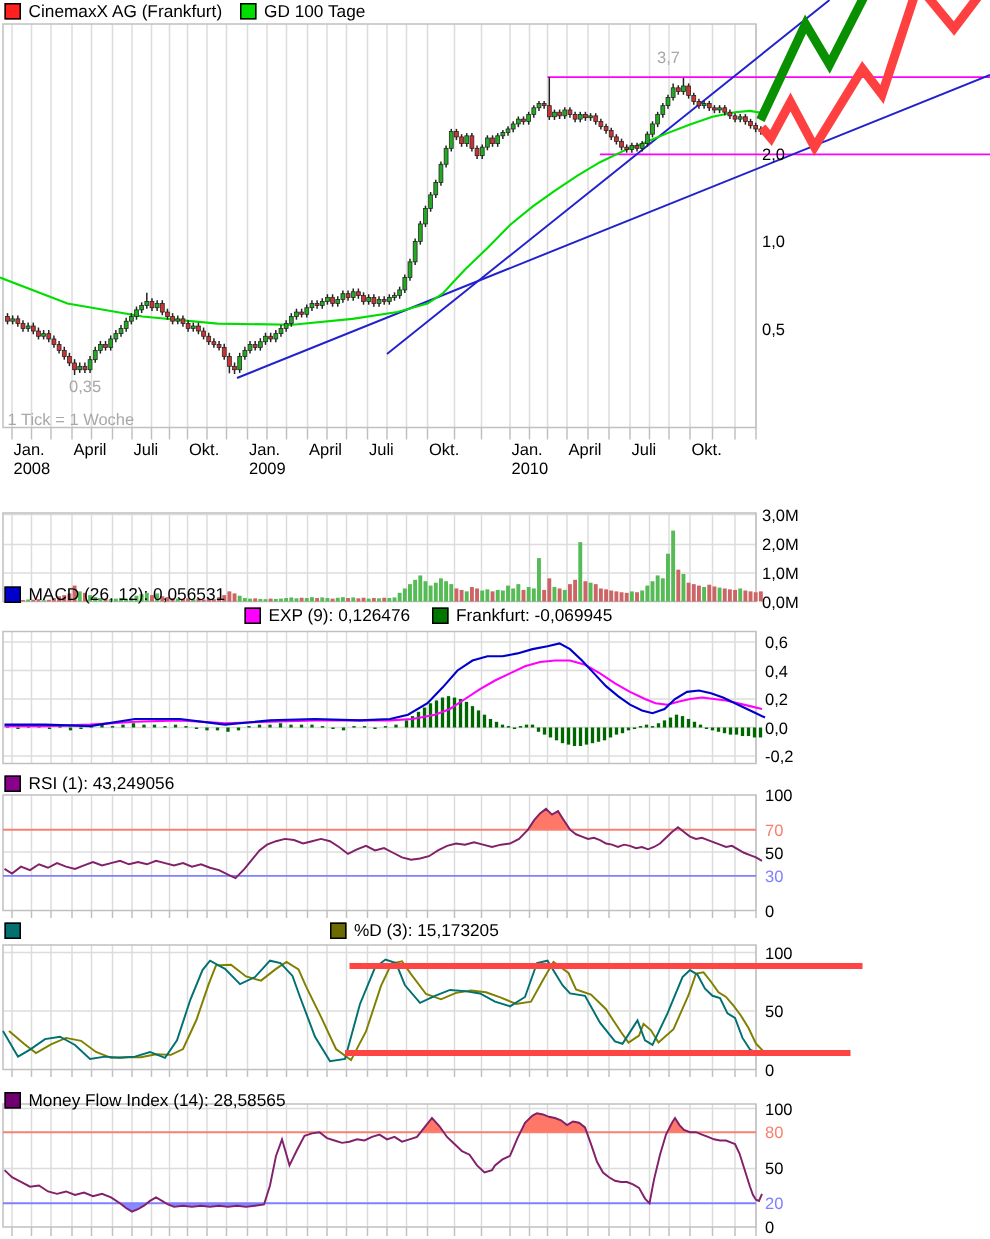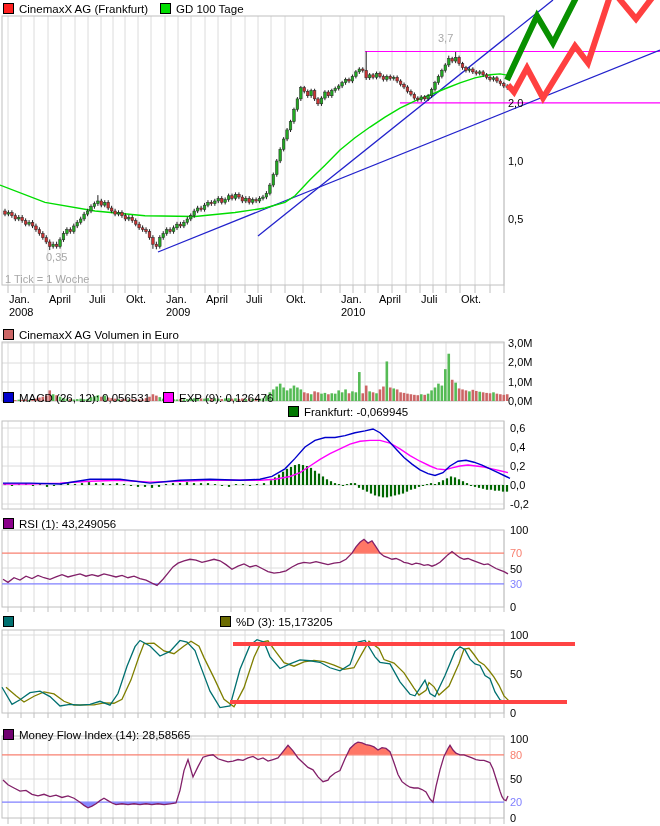--- a/index.html
+++ b/index.html
@@ -1,19 +1,19 @@
 <!DOCTYPE html>
 <html><head>
 <meta charset="utf-8">
 <style>
   html,body{margin:0;padding:0;background:#fff;}
   .wrap{position:relative;width:660px;height:826px;background:#fff;overflow:hidden;
         font-family:"Liberation Sans",sans-serif;}
   svg{position:absolute;left:0;top:0;}
-  .litem{position:absolute;display:flex;align-items:center;gap:5px;height:13px;
+  .litem{position:absolute;display:flex;align-items:flex-start;gap:5px;height:13px;
          font-size:11.5px;color:#000;white-space:nowrap;}
   .sq{width:9px;height:9px;border:1px solid #000;display:inline-block;flex:none;}
 </style>
 </head>
 <body>
 
 <div class="wrap">
   <svg id="chart" width="660" height="826" viewBox="0 0 660 826">
       <g>
         <line x1="8" y1="16" x2="8" y2="285" stroke="#dcdcdc" stroke-width="1"></line>
@@ -1040,29 +1040,25 @@
     </svg>
 
   <div class="litem" style="left:3px;top:2px">
     <span class="sq" style="background: rgb(255, 32, 32);"></span>
     <span>CinemaxX AG (Frankfurt)</span>
   </div>
   <div class="litem" style="left:160px;top:2px">
     <span class="sq" style="background: rgb(0, 221, 0);"></span>
     <span>GD 100 Tage</span>
   </div>
-  <div class="litem" style="left:3px;top:328px">
-    <span class="sq" style="background: rgb(204, 102, 102);"></span>
-    <span>CinemaxX AG Volumen in Euro</span>
-  </div>
   <div class="litem" style="left:3px;top:391px">
     <span class="sq" style="background: rgb(0, 0, 204);"></span>
     <span>MACD (26, 12): 0,056531</span>
   </div>
-  <div class="litem" style="left:163px;top:391px">
+  <div class="litem" style="left:163px;top:405px">
     <span class="sq" style="background: rgb(255, 0, 255);"></span>
     <span>EXP (9): 0,126476</span>
   </div>
   <div class="litem" style="left:288px;top:405px">
     <span class="sq" style="background: rgb(0, 119, 0);"></span>
     <span>Frankfurt: -0,069945</span>
   </div>
   <div class="litem" style="left:3px;top:517px">
     <span class="sq" style="background: rgb(139, 0, 139);"></span>
     <span>RSI (1): 43,249056</span>

